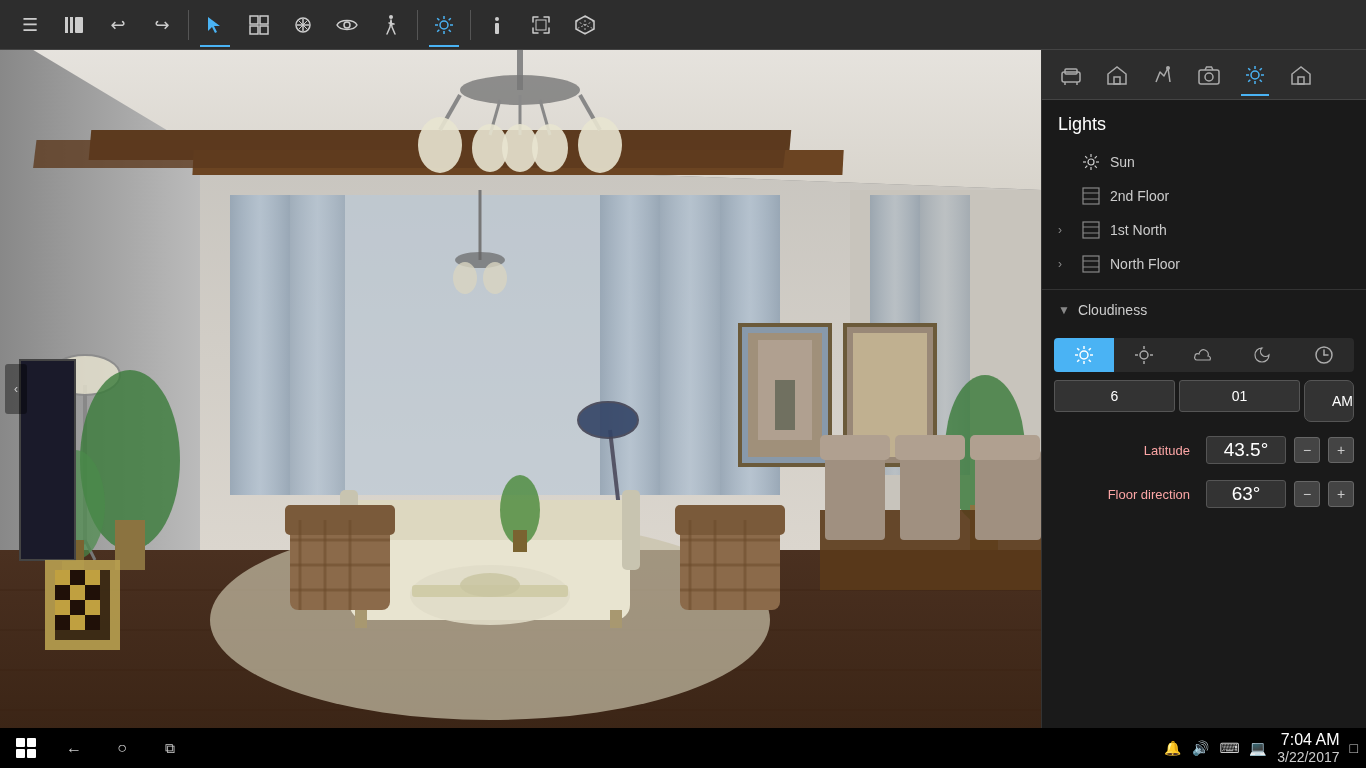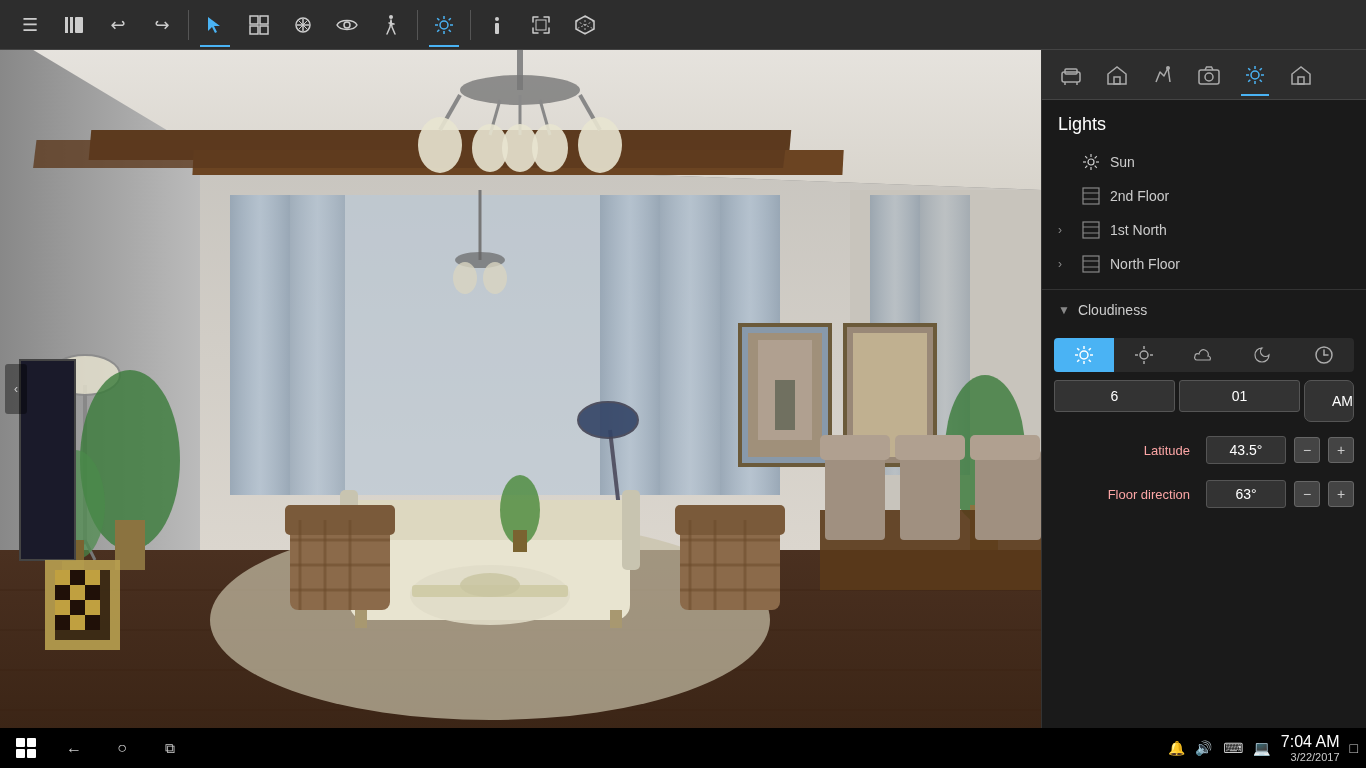--- a/index.html
+++ b/index.html
@@ -82,21 +82,21 @@
       align-items: center;
       padding: 0 8px;
       flex-shrink: 0;
       color: #fff;
       font-size: 12px;
     }
     .taskbar-left { display: flex; align-items: center; gap: 12px; }
     .taskbar-right { margin-left: auto; display: flex; align-items: center; gap: 10px; }
     .taskbar-clock { text-align: right; }
     .taskbar-clock .time { font-size: 16px; font-weight: 500; }
-    .taskbar-clock .date { font-size: 11px; color: #ccc; }
+    .taskbar-clock .date { font-size: 14px; color: #ccc; }
     .start-btn {
       width: 36px;
       height: 36px;
       display: flex;
       align-items: center;
       justify-content: center;
       cursor: pointer;
     }
     .win-logo {
       width: 20px;
@@ -308,21 +308,21 @@
       text-align: right;
       padding-right: 8px;
     }
     .coord-input {
       width: 80px;
       height: 28px;
       background: #333;
       border: 1px solid #555;
       color: #fff;
       text-align: center;
-      font-size: 14px;
+      font-size: 19px;
       border-radius: 3px;
       padding: 0 4px;
     }
     .coord-btn {
       width: 26px;
       height: 26px;
       background: #444;
       border: 1px solid #666;
       color: #ccc;
       display: flex;

